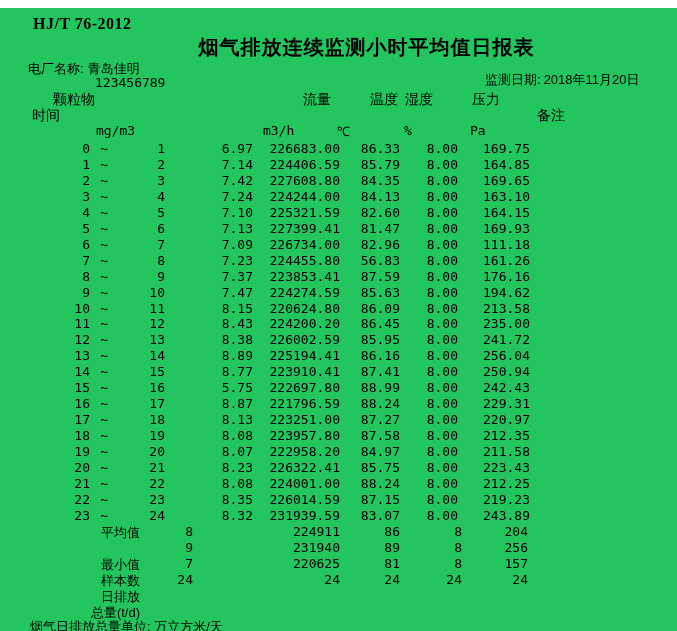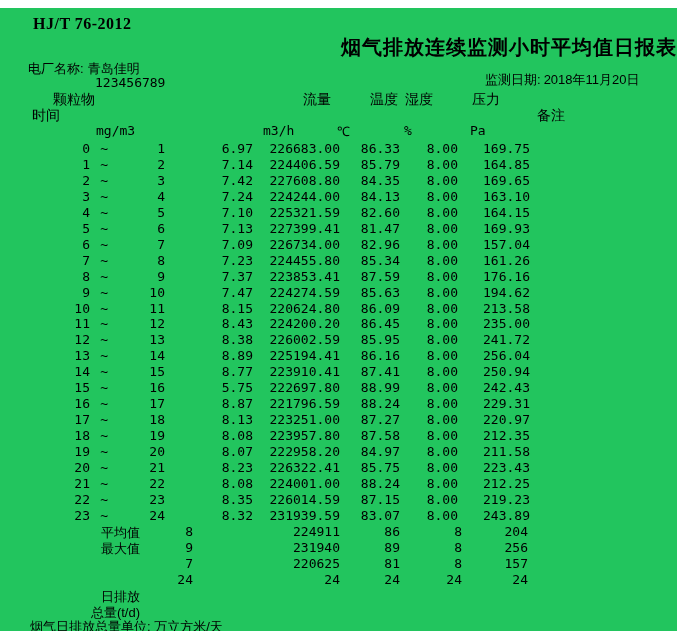--- a/index.html
+++ b/index.html
@@ -1,20 +1,20 @@
 <!DOCTYPE html>
 <html><head>
 <meta charset="utf-8">
 <style>
   html,body{margin:0;padding:0;background:#fff;}
   .page{position:relative;width:677px;height:631px;background:#22c55e;color:#000;
         font-family:"Liberation Sans", sans-serif;overflow:hidden;margin-top:8px;}
 
   .std{position:absolute;left:33px;top:7px;font:bold 16px "Liberation Serif", serif;letter-spacing:.5px;}
-  .title{position:absolute;left:0;top:26px;width:677px;text-align:right;text-indent:56px;
+  .title{position:absolute;left:0;top:26px;width:677px;text-align:center;text-indent:56px;
          font-weight:bold;font-size:20px;letter-spacing:1px;}
   .plant{position:absolute;left:28px;top:52px;font-size:13px;}
   .plant .val{margin-left:4px;}
   .plant-mark{position:absolute;left:30px;top:62px;font:12px "DejaVu Sans Mono", monospace;}
   .plant-code{position:absolute;left:95px;top:67px;font:13px "DejaVu Sans Mono", monospace;}
   .date{position:absolute;left:485px;top:63px;font-size:13px;}
   .date .val{margin-left:3px;}
 
   .h-pm  {position:absolute;left:53px; top:83px;font-size:14px;}
   .h-flow{position:absolute;left:303px;top:83px;font-size:14px;}
@@ -146,29 +146,29 @@
         <span class="c-pres">169.93</span>
       </div>
       <div class="hrow" style="top: 228.7px;">
         <span class="c-start">6</span>
         <span class="tilde">~</span>
         <span class="c-end">7</span>
         <span class="c-pm">7.09</span>
         <span class="c-flow">226734.00</span>
         <span class="c-temp">82.96</span>
         <span class="c-hum">8.00</span>
-        <span class="c-pres">157.04</span>
+        <span class="c-pres">111.18</span>
       </div>
       <div class="hrow" style="top: 244.65px;">
         <span class="c-start">7</span>
         <span class="tilde">~</span>
         <span class="c-end">8</span>
         <span class="c-pm">7.23</span>
         <span class="c-flow">224455.80</span>
-        <span class="c-temp">85.34</span>
+        <span class="c-temp">56.83</span>
         <span class="c-hum">8.00</span>
         <span class="c-pres">161.26</span>
       </div>
       <div class="hrow" style="top: 260.6px;">
         <span class="c-start">8</span>
         <span class="tilde">~</span>
         <span class="c-end">9</span>
         <span class="c-pm">7.37</span>
         <span class="c-flow">223853.41</span>
         <span class="c-temp">87.59</span>
@@ -329,35 +329,36 @@
   <div>
       <div class="srow" style="top: 516px;">
         <span class="s-label">平均值</span>
         <span class="s1">8</span>
         <span class="s2">224911</span>
         <span class="s3">86</span>
         <span class="s4">8</span>
         <span class="s5">204</span>
       </div>
       <div class="srow" style="top: 532px;">
-        <span class="s-label">最大值</span>
         <span class="s1">9</span>
         <span class="s2">231940</span>
         <span class="s3">89</span>
         <span class="s4">8</span>
         <span class="s5">256</span>
       </div>
       <div class="srow" style="top: 548px;">
+        <span class="s-label">最小值</span>
         <span class="s1">7</span>
         <span class="s2">220625</span>
         <span class="s3">81</span>
         <span class="s4">8</span>
         <span class="s5">157</span>
       </div>
       <div class="srow" style="top: 564px;">
+        <span class="s-label">样本数</span>
         <span class="s1">24</span>
         <span class="s2">24</span>
         <span class="s3">24</span>
         <span class="s4">24</span>
         <span class="s5">24</span>
       </div>
       <div class="srow" style="top: 580px;">
         <span class="s-label">日排放</span>
         <span class="s1"></span>
         <span class="s2"></span>

